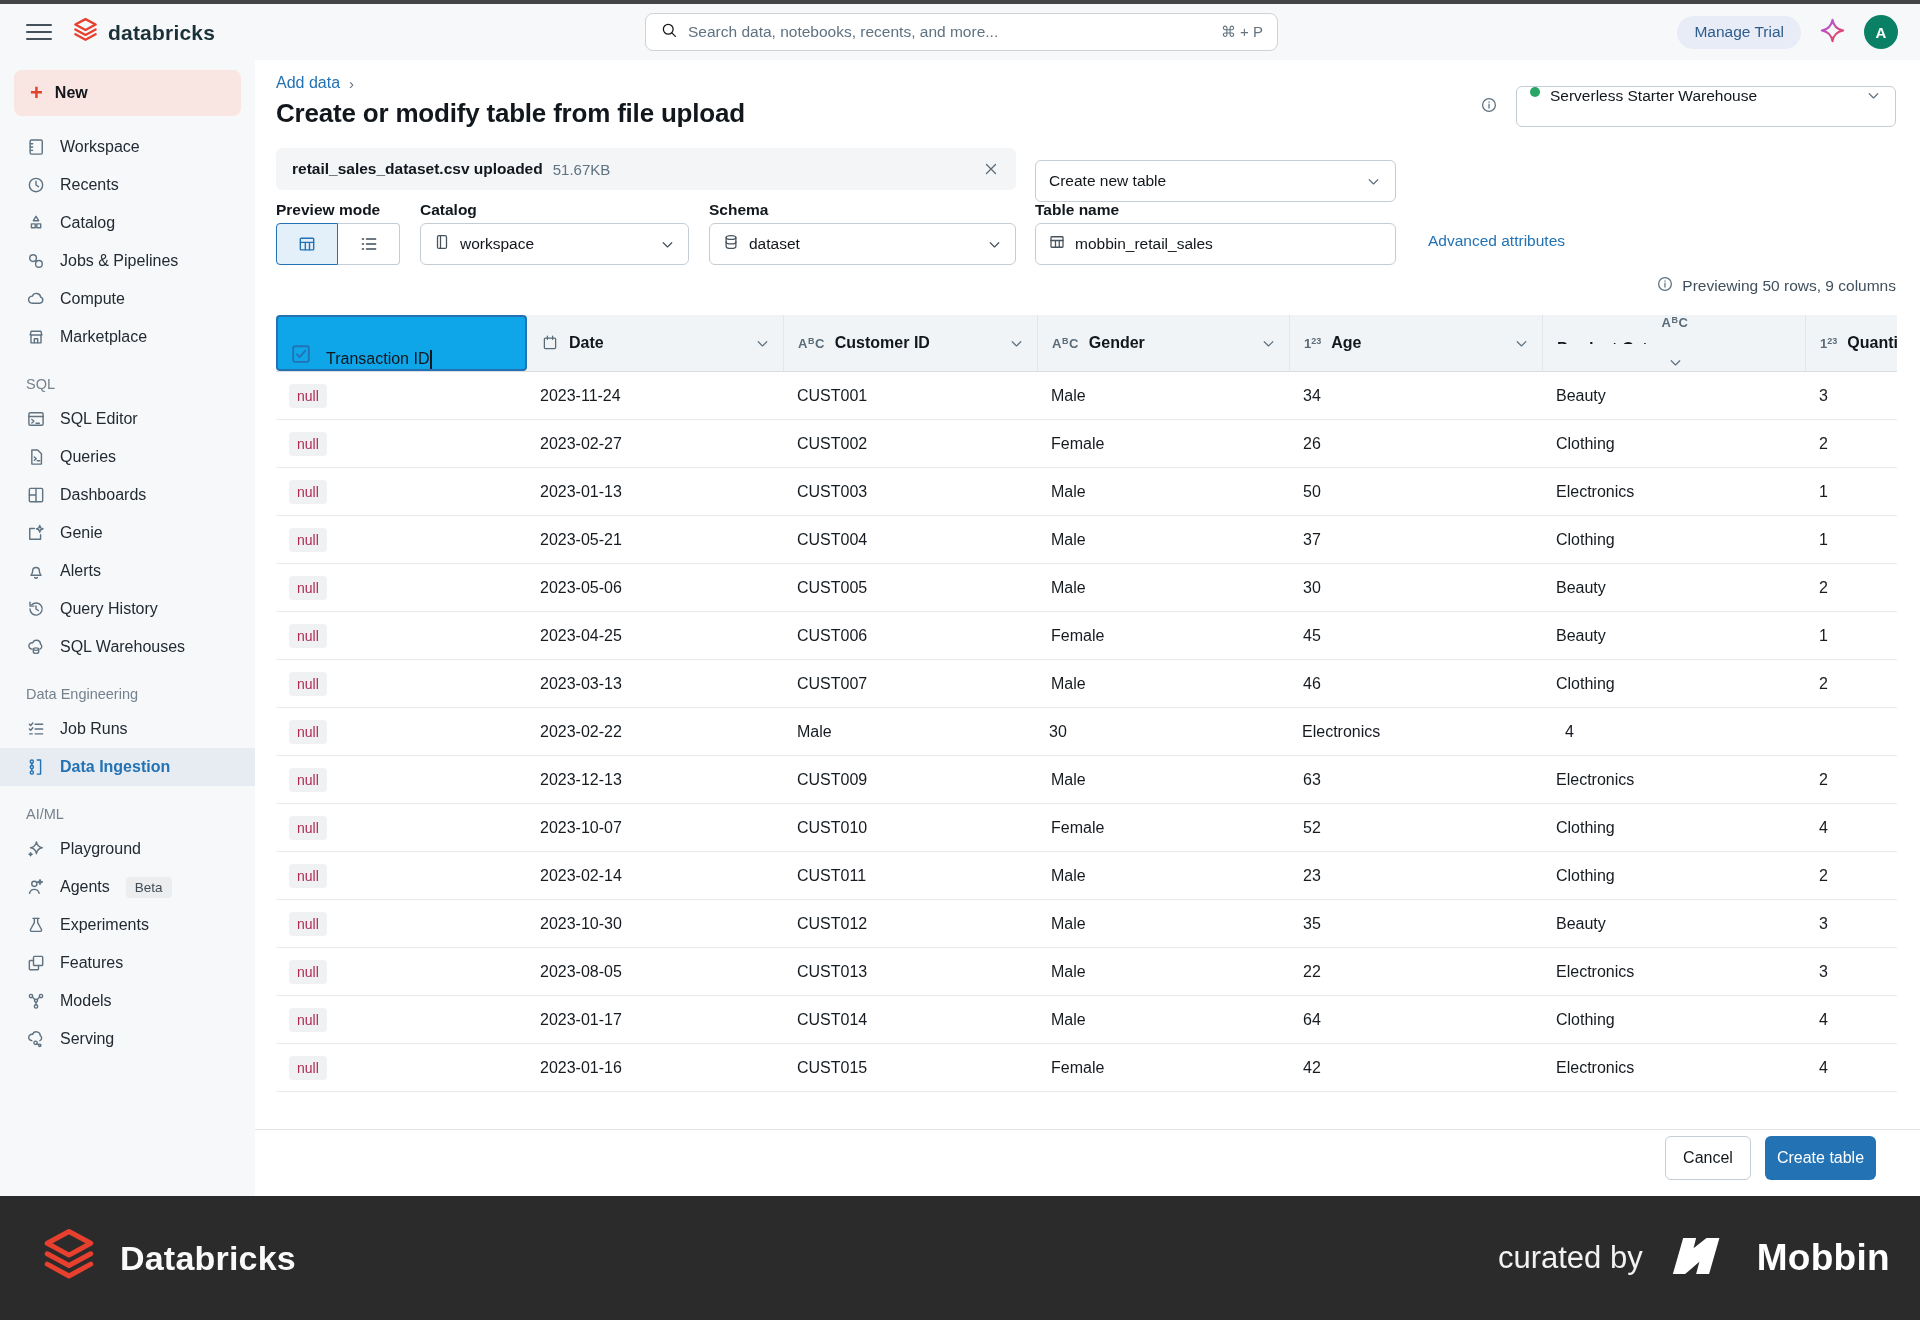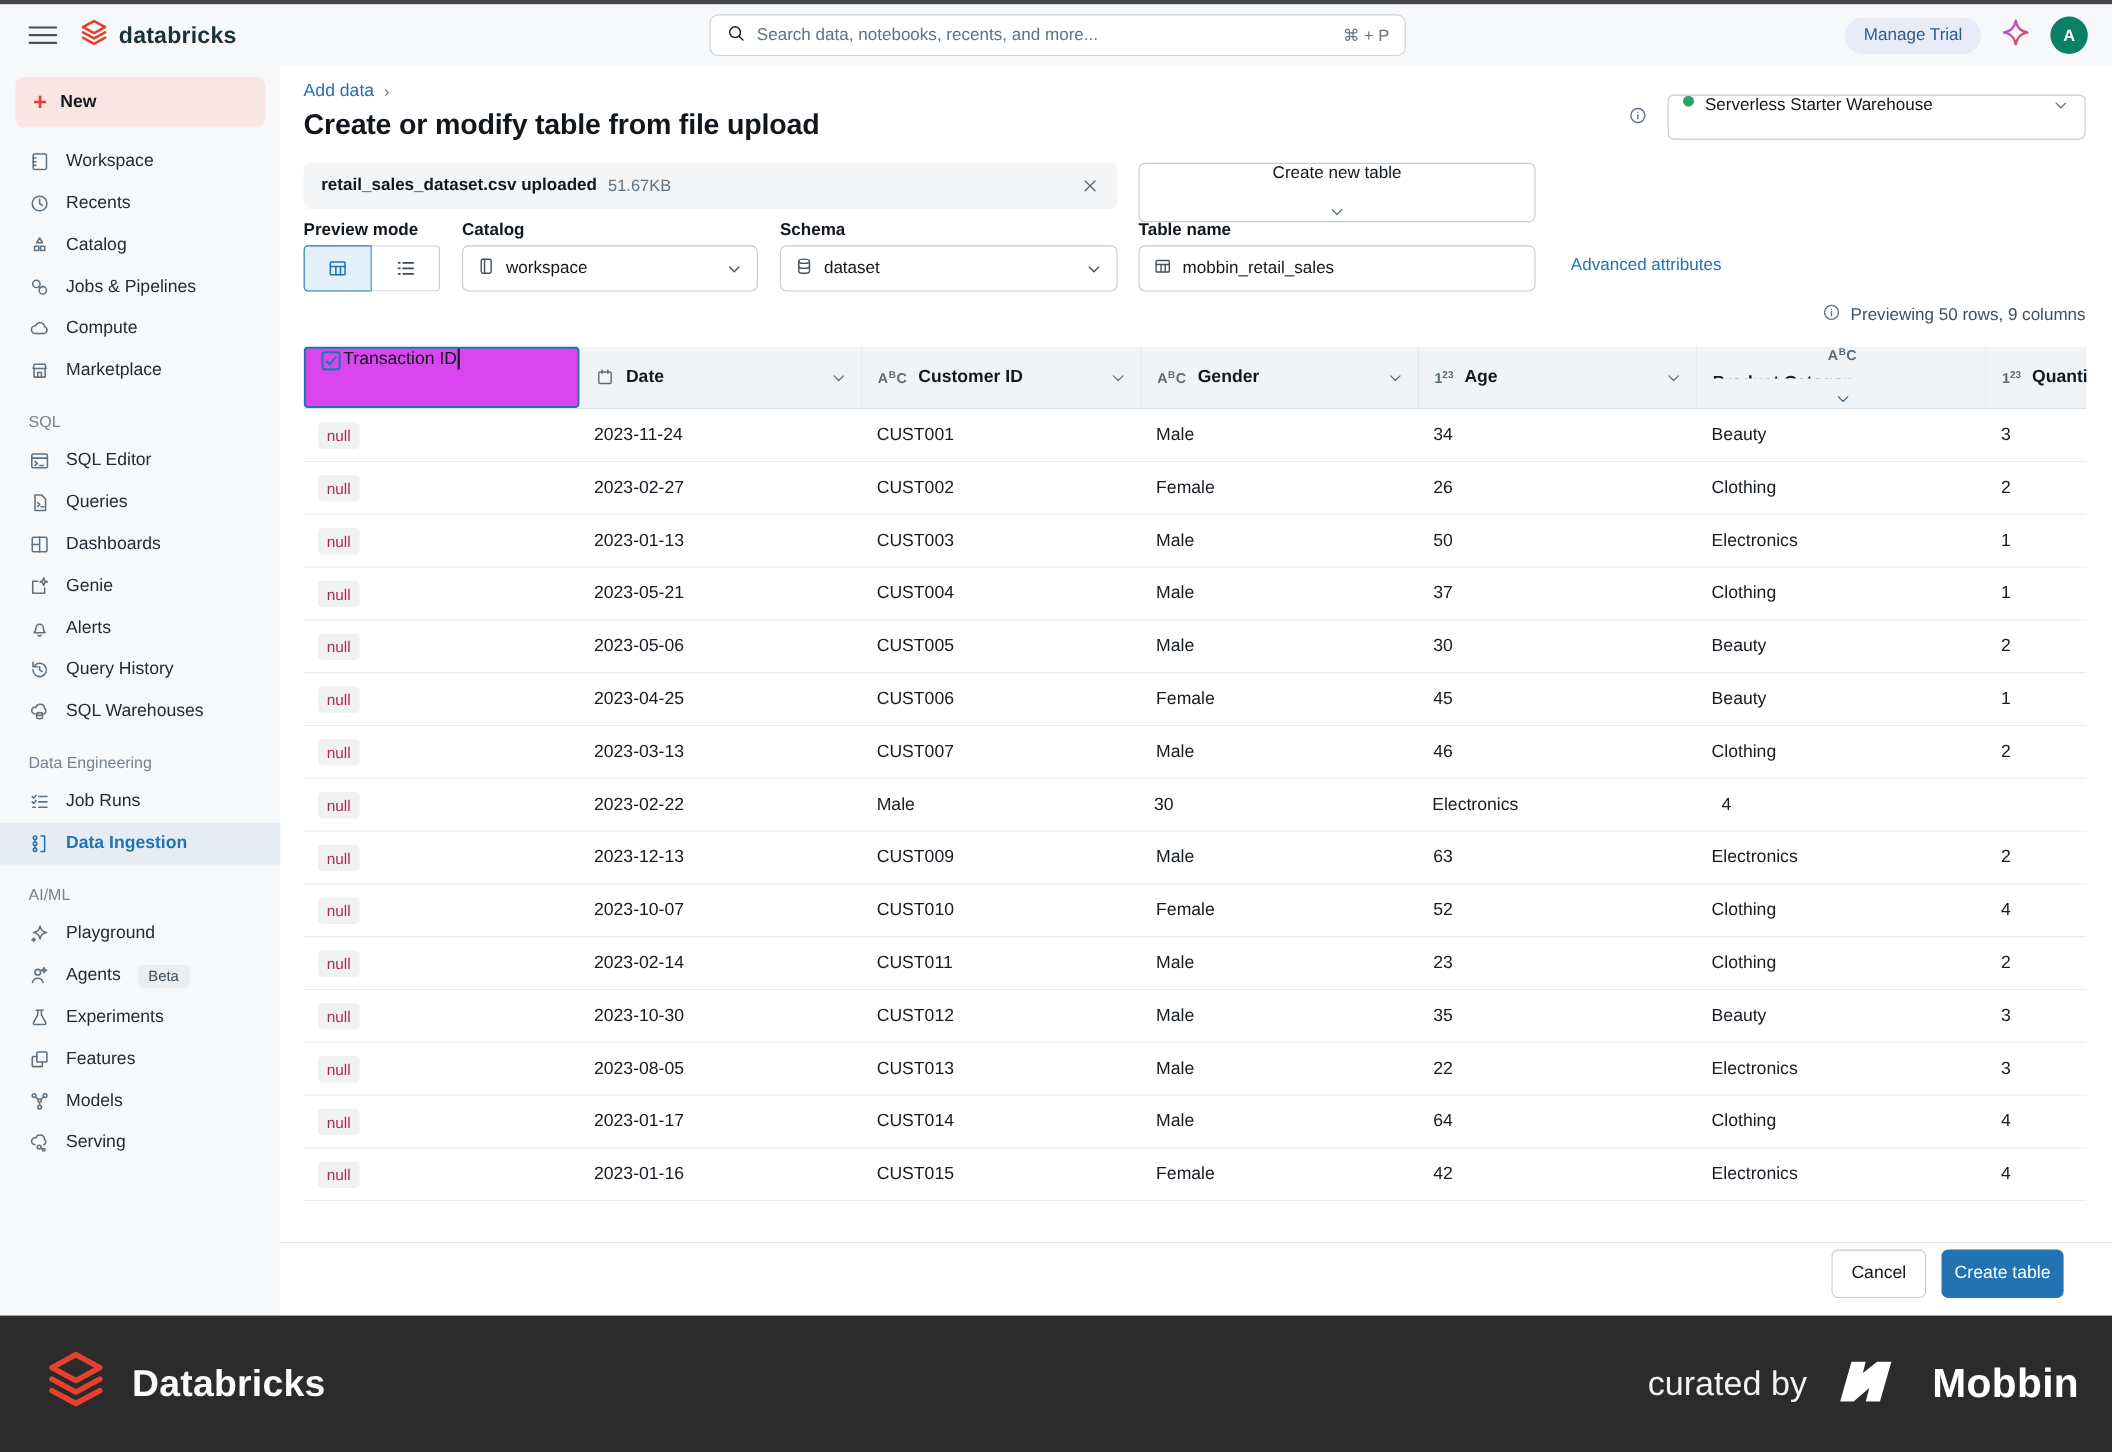--- a/index.html
+++ b/index.html
@@ -55,21 +55,21 @@
   .wh-select { position:absolute; left:1261px; top:26px; width:380px; height:41px; background:#fff; border:1px solid #C4CDD5; border-radius:6px; display:flex; align-items:flex-start; padding:0 13px; gap:10px; cursor:pointer; }
   .wh-dot { width:10px; height:10px; border-radius:50%; background:#27A567; }
   .wh-select .val { flex:1; font-size:15.5px; color:#11171C; }
   .chev { color:#5F7281; display:flex; }
 
   .file-chip { position:absolute; left:21px; top:88px; width:740px; height:42px; background:#F3F5F7; border-radius:6px; display:flex; align-items:center; padding:0 16px; gap:10px; }
   .file-chip .fname { font-size:15.5px; font-weight:700; color:#11171C; }
   .file-chip .fsize { font-size:15px; color:#5F7281; }
   .file-chip .close { margin-left:auto; color:#5A6B78; cursor:pointer; display:flex; }
 
-  .mode-select { position:absolute; left:780px; top:88px; width:361px; height:54px; background:#fff; border:1px solid #C4CDD5; border-radius:6px; display:flex; align-items:center; padding:0 13px; cursor:pointer;flex-direction:column; }
+  .mode-select { position:absolute; left:780px; top:100px; width:361px; height:42px; background:#fff; border:1px solid #C4CDD5; border-radius:6px; display:flex; align-items:center; padding:0 13px; cursor:pointer; }
   .mode-select .val { flex:1; font-size:15.5px; }
 
   .fld-label { position:absolute; top:141px; font-size:15.5px; font-weight:600; color:#11171C; }
   .ctl { position:absolute; top:163px; height:42px; background:#fff; border:1px solid #C4CDD5; border-radius:6px; display:flex; align-items:center; padding:0 12px; gap:9px; }
   .ctl .val { flex:1; font-size:15.5px; color:#11171C; }
   .ctl .ico { color:#46525C; }
 
   .seg { position:absolute; left:21px; top:163px; width:124px; height:42px; display:flex; }
   .seg-btn { width:62px; display:flex; align-items:center; justify-content:center; cursor:pointer; }
   .seg-btn.sel { background:#E4F0F9; border:1px solid #2272B4; border-radius:4px 0 0 4px; color:#2272B4; }
@@ -83,21 +83,21 @@
   .ptable { position:absolute; left:21px; top:255px; width:1621px; overflow:hidden; }
   .thead { display:flex; height:57px; border-bottom:1px solid #D9DEE3; }
   .th { background:#F1F4F7; border-right:1px solid #E3E7EB; display:flex; align-items:center; padding:0 12px 0 14px; gap:10px; flex:none; cursor:pointer; }
   .th .ticon { color:#5A6B78; display:flex; }
   .th .lbl { font-size:16px; font-weight:600; color:#11171C; white-space:nowrap; overflow:hidden; max-width:126px; margin-right:auto; }
   .t-abc { font-size:13px; font-weight:600; letter-spacing:.5px; }
   .t-abc sup { font-size:9px; }
   .t-123 { font-size:13px; font-weight:600; }
   .t-123 sup { font-size:9px; }
   .t-123 sub { font-size:9px; }
-  .th-edit { width:251px; flex:none; background:#d946ef; border:2px solid #2272B4; border-radius:4px; display:flex; align-items:flex-start; padding:0 12px; }
+  .th-edit { width:251px; flex:none; background:#0ea5e9; border:2px solid #2272B4; border-radius:4px; display:flex; align-items:flex-end; padding:0 12px; gap:14px; }
   .th-edit .lbl { font-size:16px; color:#11171C; white-space:nowrap; }
   .caret { display:inline-block; width:1.5px; height:19px; background:#11171C; margin-left:1px; vertical-align:middle; }
   .cbx svg { width:22px; height:22px; fill:none; stroke:#2272B4; stroke-width:2; stroke-linecap:round; stroke-linejoin:round; }
 
   .tr { display:flex; height:48px; border-bottom:1px solid #E8EBEE; }
   .td { flex:none; display:flex; align-items:center; padding:0 12px 0 13px; font-size:16px; color:#151B20; white-space:nowrap; overflow:hidden; }
   .null-badge { font-family:Liberation Sans, sans-serif; font-size:14px; color:#B02A50; background:#F0F1F3; border-radius:4px; padding:4px 8px; }
 
   .actions-divider { position:absolute; left:0; right:0; top:1069px; border-top:1px solid #E2E5E9; }
   .btn { position:absolute; top:1076px; height:44px; border-radius:6px; font-size:16px; display:flex; align-items:center; justify-content:center; cursor:pointer; }

